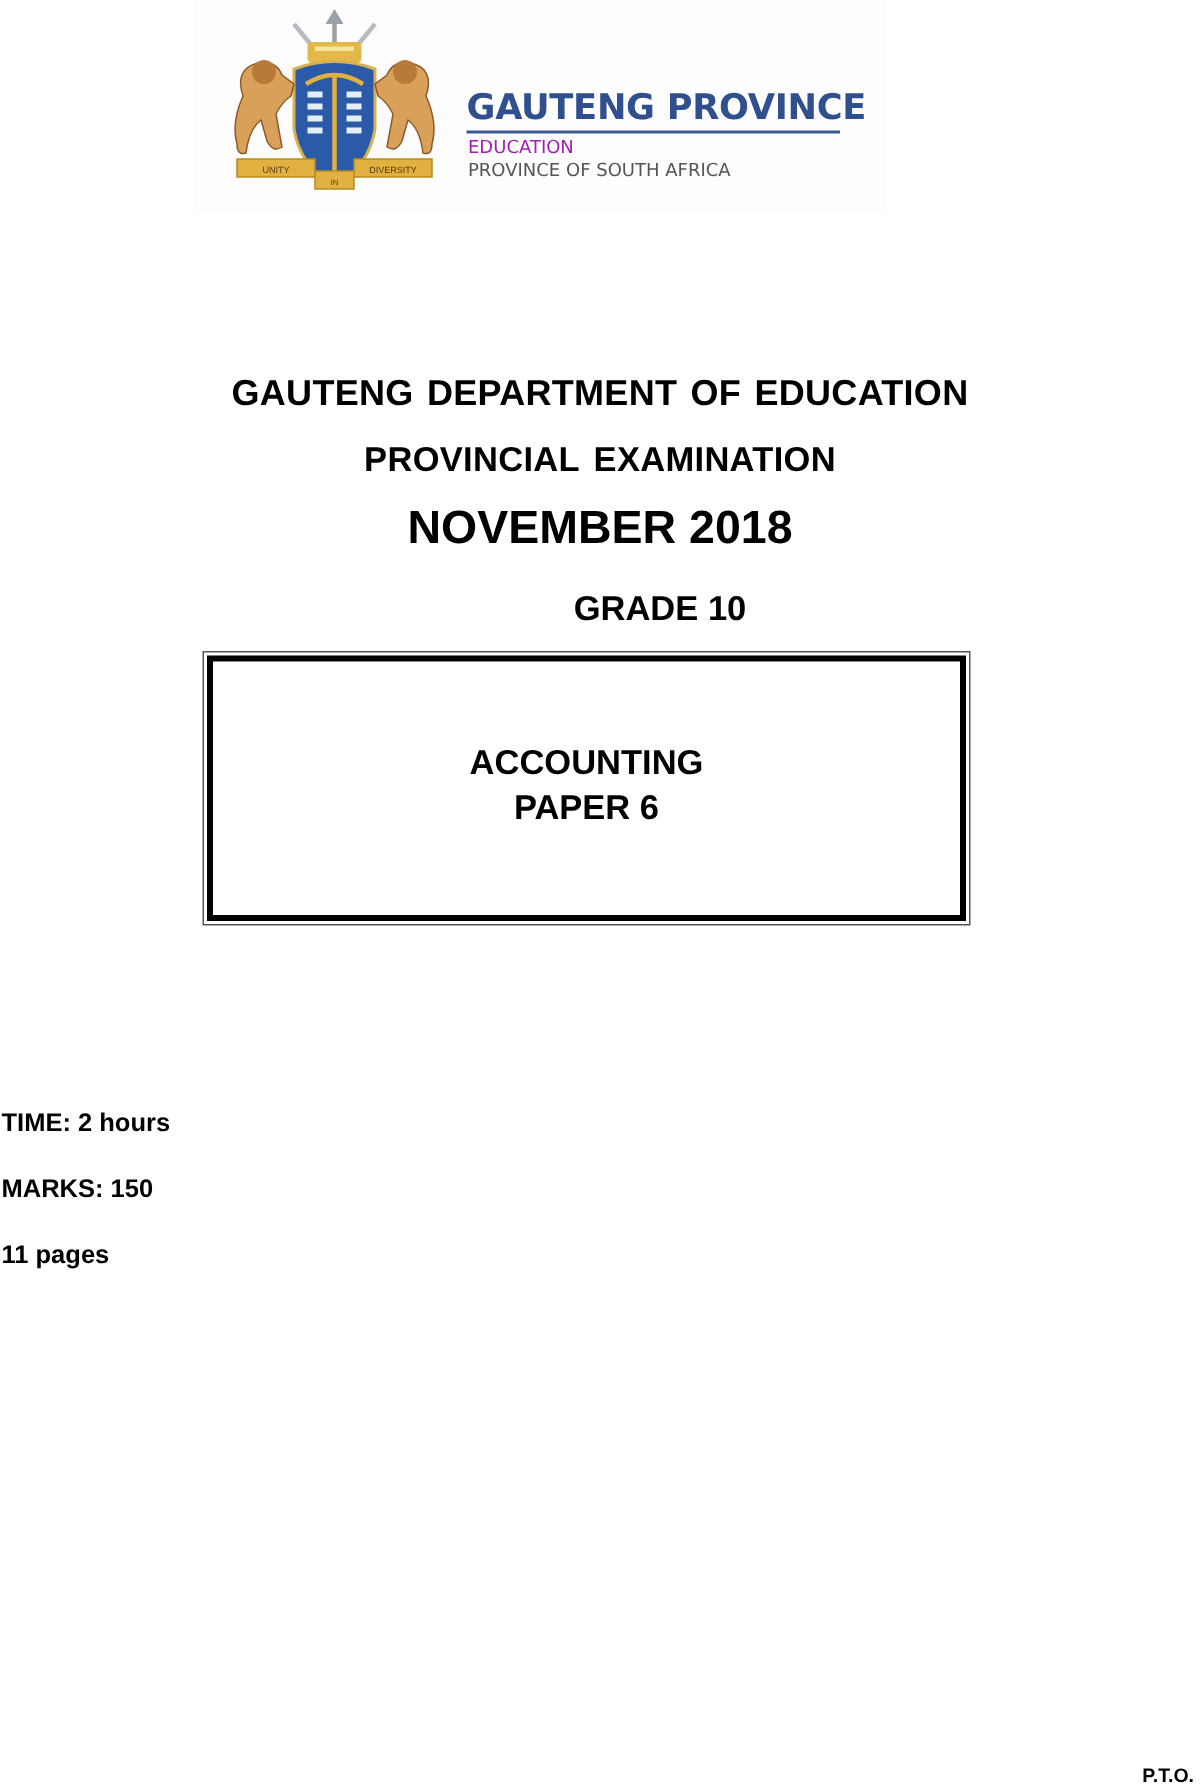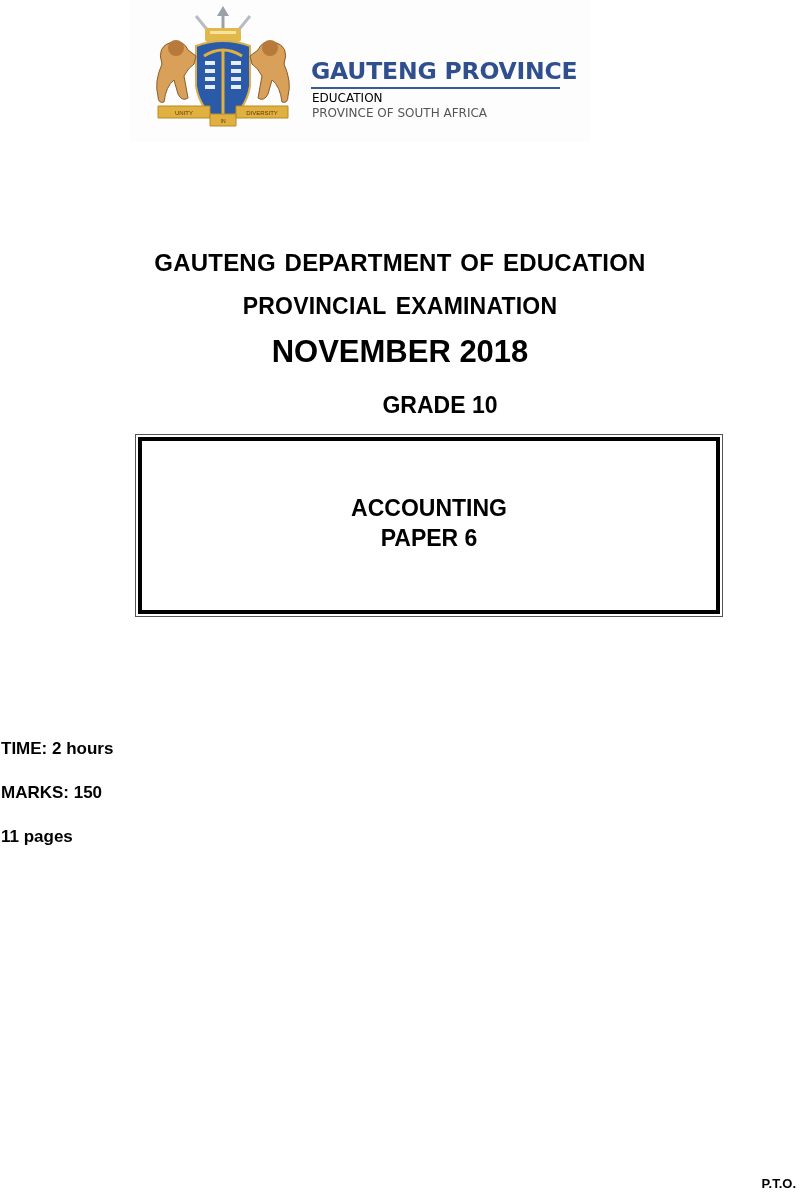--- a/index.html
+++ b/index.html
@@ -48,21 +48,21 @@
       width: 249px;
       height: 2px;
       background: #3a5a98;
     }
     .brand-edu {
       position: absolute;
       left: 182px;
       top: 91px;
       font-family: "DejaVu Sans", sans-serif;
       font-size: 12px;
-      color: #000000;
+      color: #a21caf;
       white-space: nowrap;
     }
     .brand-rsa {
       position: absolute;
       left: 182px;
       top: 106px;
       font-family: "DejaVu Sans", sans-serif;
       font-size: 12px;
       color: #555555;
       white-space: nowrap;
@@ -76,21 +76,21 @@
       white-space: nowrap;
     }
     .dept { top: 249px; font-size: 24px; letter-spacing: 0.2px; word-spacing: 2px; }
     .exam { top: 293px; font-size: 23px; letter-spacing: 0.2px; word-spacing: 3px; }
     .month { top: 334px; font-size: 31px; }
     .grade { top: 392px; font-size: 23px; margin-left: 40px; }
     .subject-box {
       position: absolute;
       left: 135px;
       top: 434px;
-      width: 588px;
+      width: 512px;
       height: 183px;
       border: 1px solid #555;
       box-sizing: border-box;
       padding: 2px;
     }
     .subject-box-inner {
       width: 100%;
       height: 100%;
       border: 4px solid #000;
       box-sizing: border-box;

